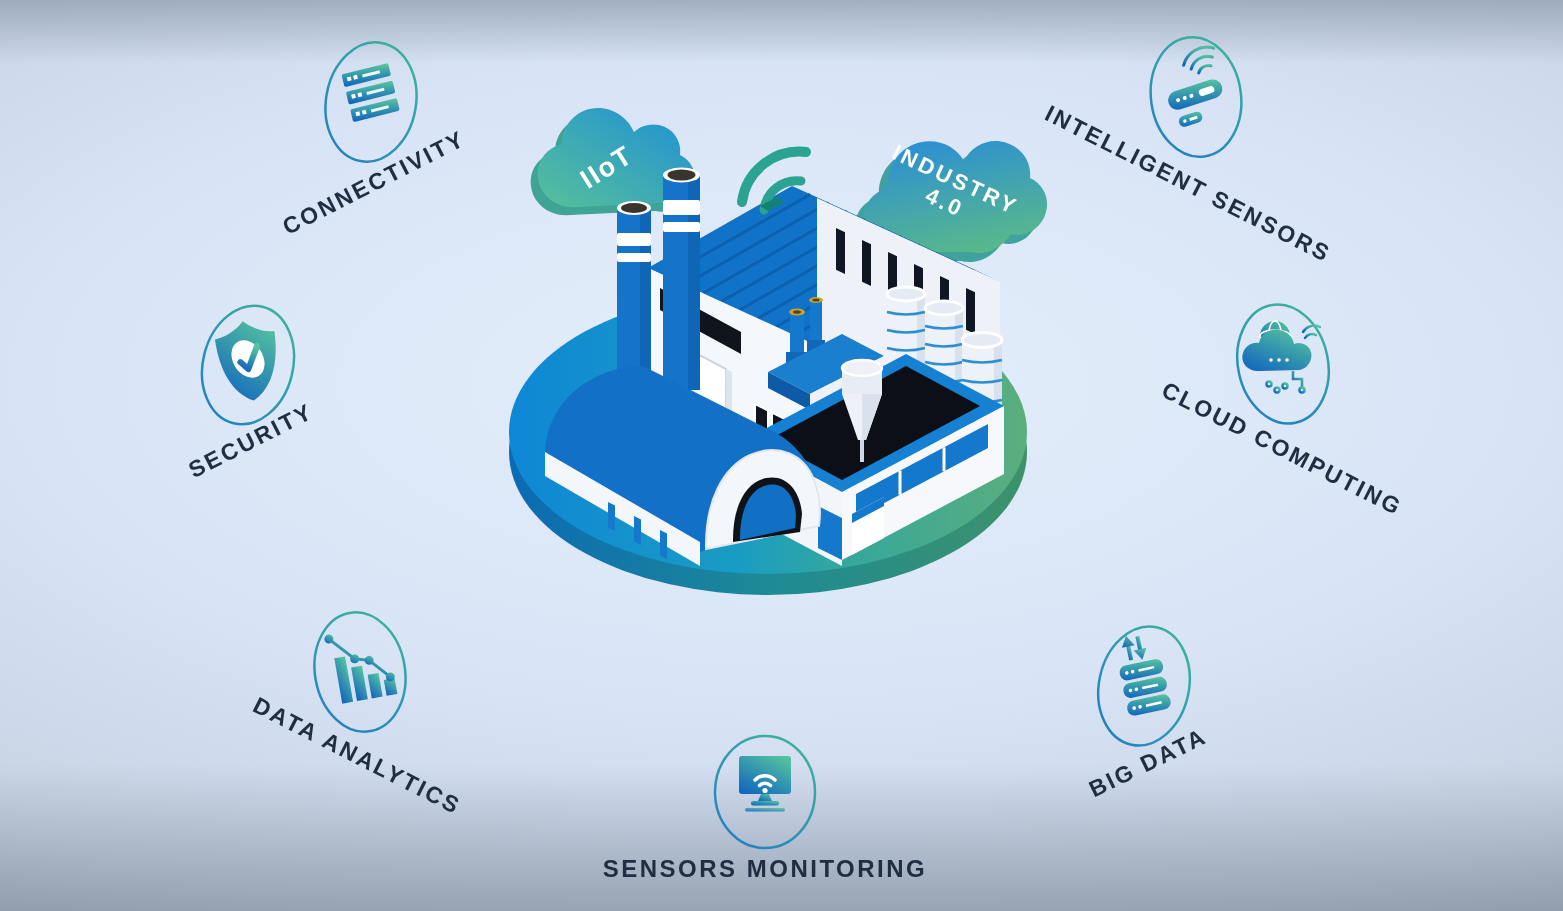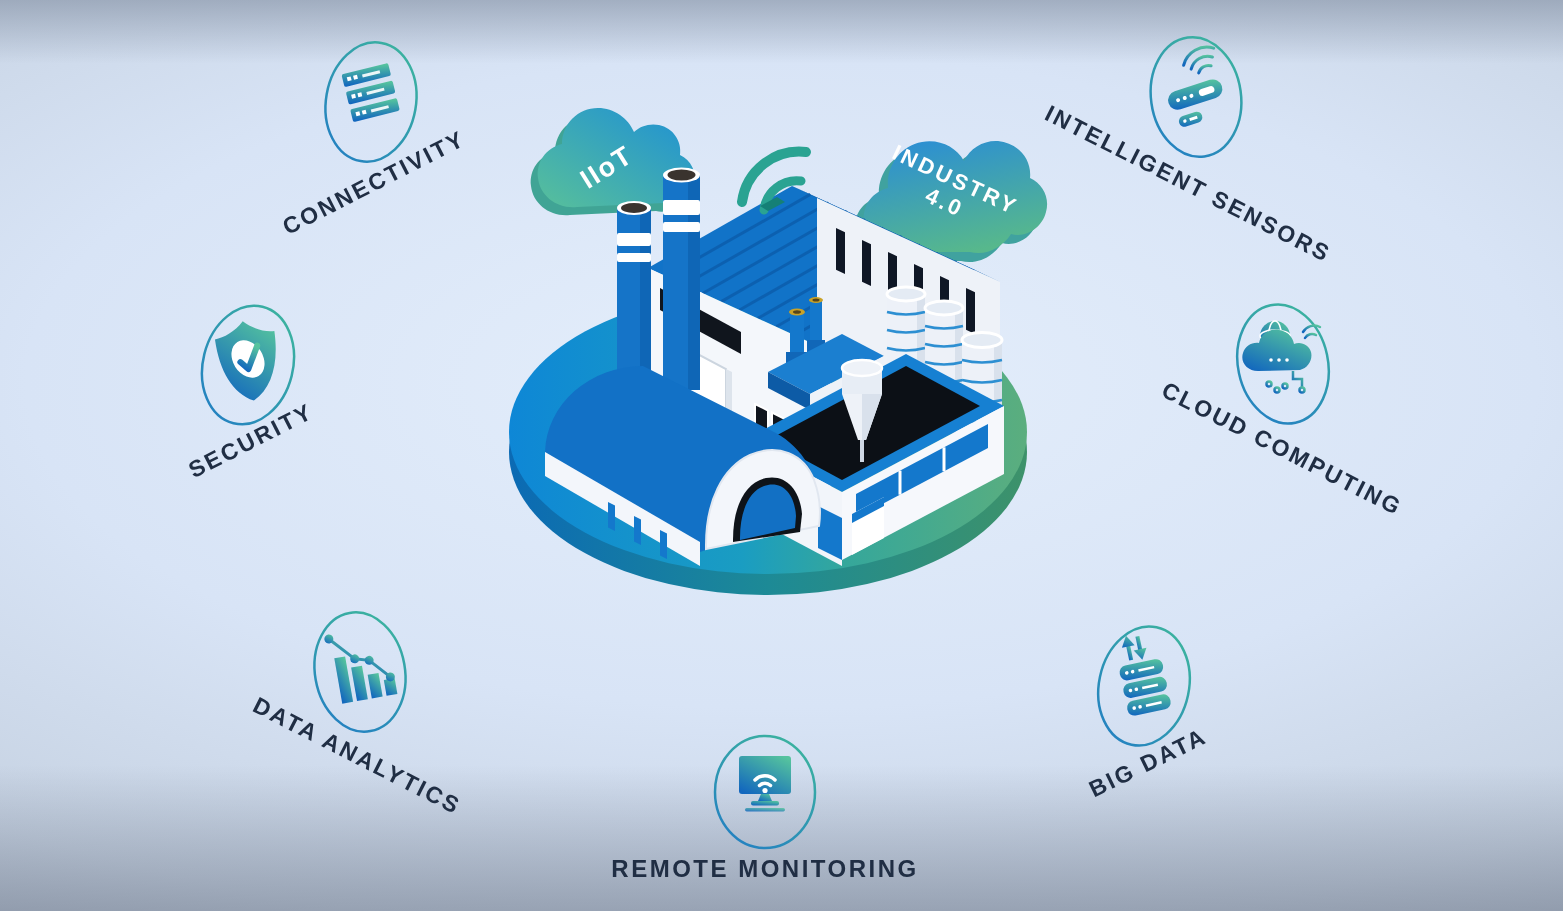--- a/index.html
+++ b/index.html
@@ -300,21 +300,21 @@
     <g>
       <rect x="32" y="34" width="52" height="38" rx="3" fill="url(#gi)"></rect>
       <path d="M48,58 A14,14 0 0 1 68,58" fill="none" stroke="#ffffff" stroke-width="3.5" stroke-linecap="round"></path>
       <path d="M52.5,63.5 A8,8 0 0 1 63.5,63.5" fill="none" stroke="#ffffff" stroke-width="3.5" stroke-linecap="round"></path>
       <circle cx="58" cy="68.5" r="2.6" fill="#ffffff"></circle>
       <polygon points="54,72 62,72 65,79 51,79" fill="url(#gi)"></polygon>
       <rect x="44" y="79" width="28" height="4.5" rx="2" fill="url(#gi)"></rect>
       <rect x="38" y="86" width="40" height="3.5" rx="1.7" fill="url(#gi)" opacity="0.85"></rect>
     </g>
   </svg>
-  <div class="node-label" style="left:765px;top:869px;transform:translate(-50%,-50%);font-size:24px;">REMOTE MONITORING</div>
+  <div class="node-label" style="left:765px;top:869px;transform:translate(-50%,-50%);font-size:24px;">SENSORS MONITORING</div>
 
   <svg class="node-icon" style="left:1086px;top:616px" width="116" height="148" viewBox="0 0 116 148">
     <ellipse cx="58" cy="70" rx="45" ry="60" fill="none" stroke="url(#gr)" stroke-width="2.5" transform="rotate(12 58 70)"></ellipse>
     <g transform="rotate(-12 58 66)">
       <rect x="48" y="26" width="4" height="16" fill="url(#gi)"></rect>
       <polygon points="50,17 43.5,28 56.5,28" fill="url(#gi)"></polygon>
       <rect x="59" y="20" width="4" height="16" fill="url(#gi)"></rect>
       <polygon points="61,44 54.5,33 67.5,33" fill="url(#gi)"></polygon>
       <rect x="36" y="46" width="44" height="15" rx="7" fill="url(#gi)"></rect>
       <rect x="36" y="64" width="44" height="15" rx="7" fill="url(#gi)"></rect>

